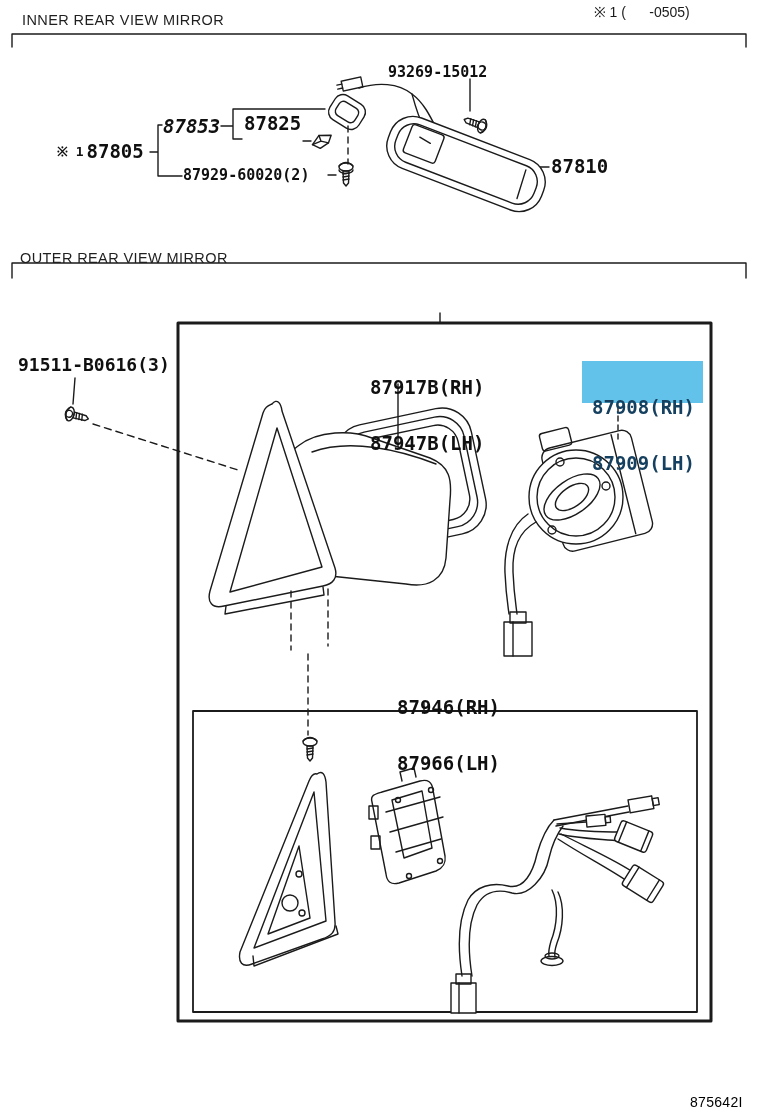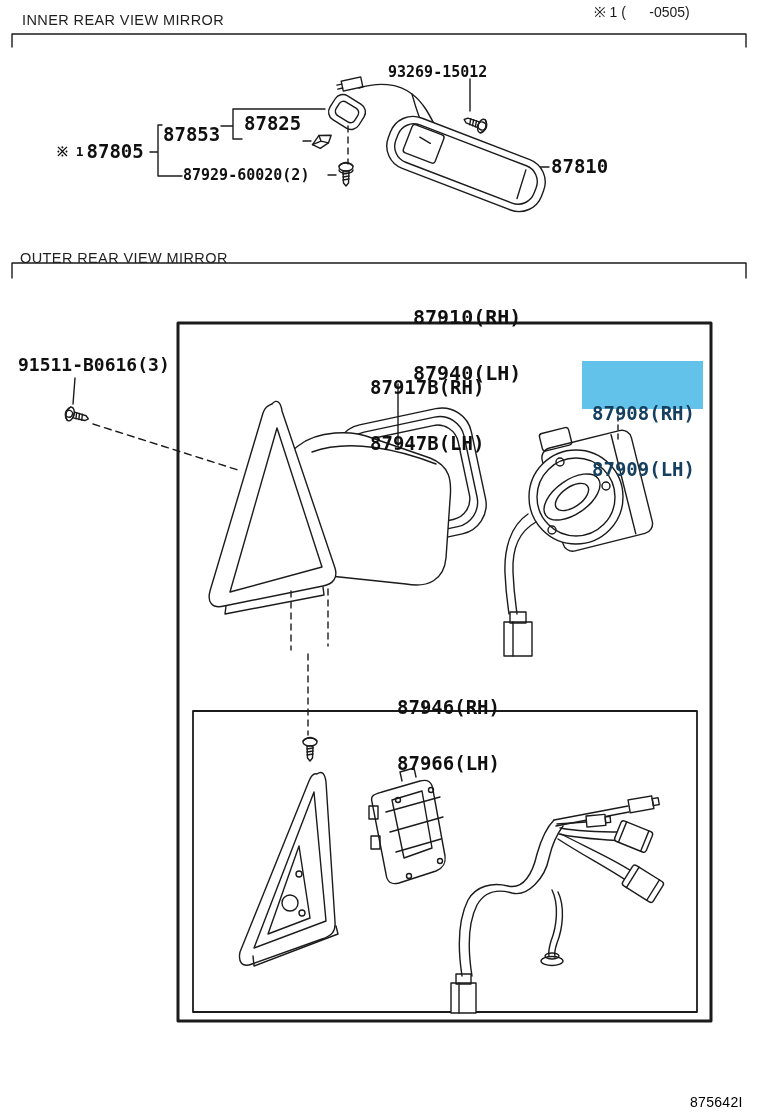--- a/index.html
+++ b/index.html
@@ -21,21 +21,21 @@
   .pn-s{font-size:19px;}   
   .pn-l{font-size:15px;}   
   .pn-m{font-size:20px;}   
   .pn-18{font-size:18px;}
   .prefix{
     font-family:"DejaVu Sans Mono","Liberation Mono",monospace;
     font-weight:bold;font-size:13px;color:#101010;
   }
   .asm{display:flex;align-items:center;gap:3px;}
   .hl{
-    padding:6px 0 1px 10px;width:111px;height:41px;
+    padding:0 0 1px 10px;width:111px;height:41px;
   }
   .hl .pn{line-height:20px;}
   .code{font-size:14px;color:#000000;letter-spacing:.3px;}
 </style>
 </head>
 <body>
 
 <div class="stage">
 
   <svg class="art" width="760" height="1112" viewBox="0 0 760 1112" fill="none" stroke="#1b1b1b" stroke-width="1.4" stroke-linecap="round" stroke-linejoin="round">
@@ -233,39 +233,35 @@
       </g>
     </g>
   </svg>
 
   <div class="lbl sec" style="left:22px;top:12px;">INNER REAR VIEW MIRROR</div>
 
   <div class="lbl note" style="left:594px;top:2px;">※ 1 (      -0505)</div>
 
   <div class="lbl pn pn-l" style="left:388px;top:62px;">93269-15012</div>
 
-  <div class="lbl pn pn-s" style="left:163px;top:124px;">87853</div>
+  <div class="lbl pn pn-s" style="left:163px;top:116px;font-style:italic;">87853</div>
 
   <div class="lbl pn pn-s" style="left:244px;top:113px;">87825</div>
 
   <div class="lbl asm" style="left:57px;top:141px;">
     <span class="prefix">※ 1</span>
     <span class="pn pn-s">87805</span>
   </div>
 
   <div class="lbl pn pn-l" style="left:183px;top:165px;">87929-60020(2)</div>
 
   <div class="lbl pn pn-s" style="left:551px;top:156px;">87810</div>
 
   <div class="lbl sec" style="left:20px;top:250px;">OUTER REAR VIEW MIRROR</div>
 
-  <div class="lbl" style="left:413px;top:271px;">
-    <div class="pn pn-m">87910(RH)</div>
-    <div class="pn pn-m">87940(LH)</div>
-  </div>
 
   <div class="lbl pn pn-18" style="left:18px;top:355px;">91511-B0616(3)</div>
 
   <div class="lbl" style="left:370px;top:341px;">
     <div class="pn pn-s">87917B(RH)</div>
     <div class="pn pn-s">87947B(LH)</div>
   </div>
 
   <div class="lbl hl" style="left:582px;top:361px;background:#63c2ea;">
     <div class="pn pn-s" style="color:#16405f;">87908(RH)</div>

